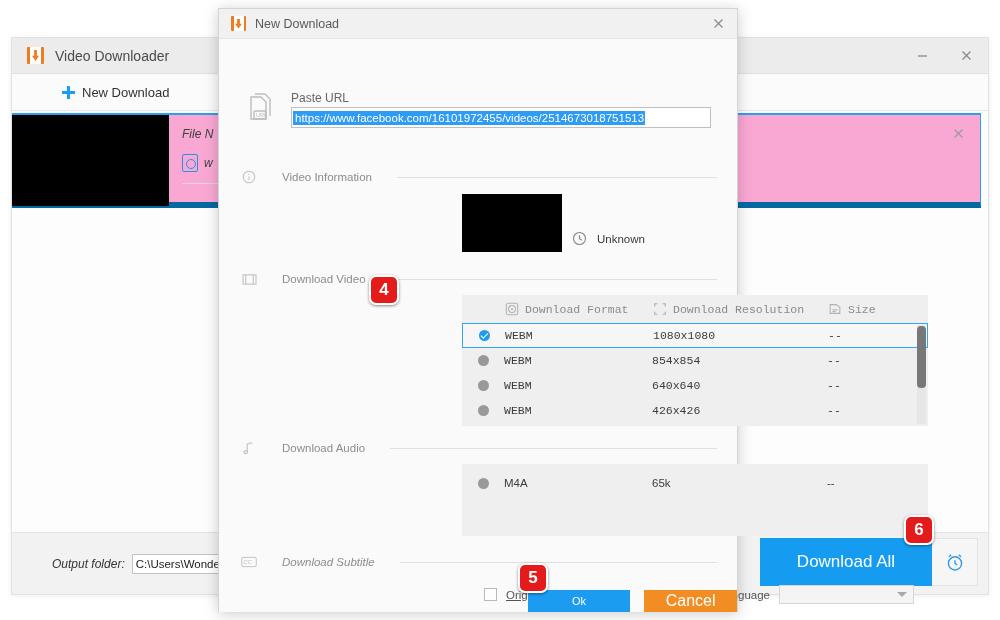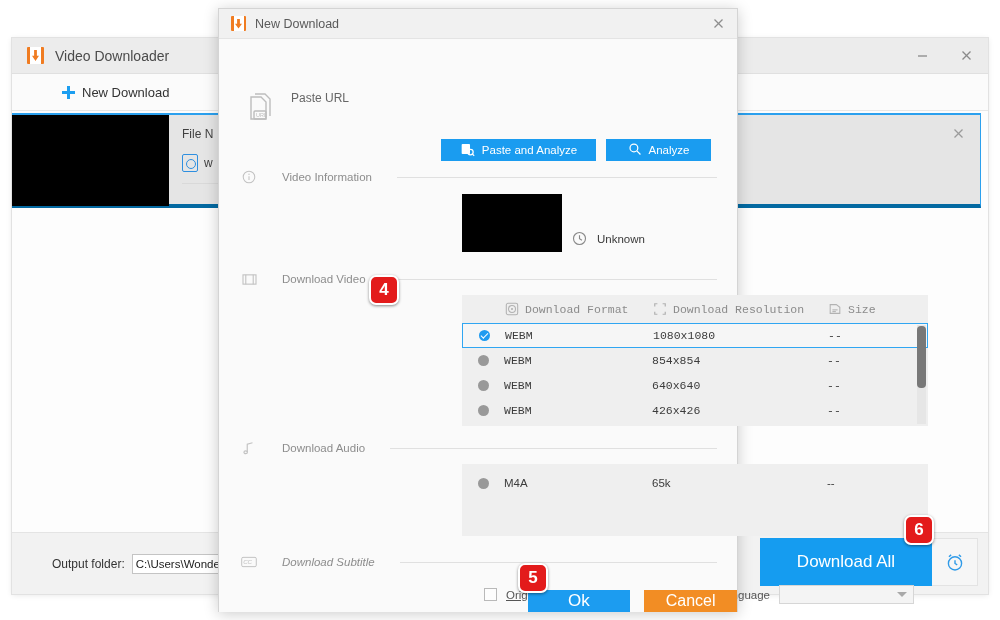--- a/index.html
+++ b/index.html
@@ -89,24 +89,25 @@
     content: ""; position: absolute; background: #1c9ef0;
   }
   .plus-icon::before { left: 0; top: 5px; width: 13px; height: 3px; }
   .plus-icon::after  { left: 5px; top: 0; width: 3px; height: 13px; }
 
   
   .task-card {
     position: absolute;
     left: 0px; top: 75px;
     width: 969px; height: 95px;
-    background: #e5e5e5;
+    background: #f9a8d4;
     border-top: 2px solid #2ba0ee;
-    border-bottom: 4px solid #0369a1;
+    border-bottom: 6px solid #0369a1;
     border-right: 1px solid #2ba0ee;
+    font-style: italic;
   }
   .task-thumb {
     position: absolute; left: 0; top: 0;
     width: 157px; height: 91px;
     background: #000000;
   }
   .task-info {
     position: absolute; left: 170px; top: 0;
     width: 500px; height: 91px;
     padding-top: 12px;
@@ -149,21 +150,21 @@
 
   .main-bottombar {
     position: absolute; left: 0; bottom: 0;
     width: 100%; height: 62px;
     background: #f2f2f2;
     border-top: 1px solid #e4e4e4;
     display: flex; align-items: center;
   }
   .output-label {
     margin-left: 40px;
-    font-size: 12px; color: #333;
+    font-size: 12px; color: #333; font-style: italic;
   }
   .output-path {
     margin-left: 7px;
     width: 160px; height: 20px;
     background: #ffffff;
     border: 1px solid #c4c4c4;
     font-size: 11.5px;
     color: #222;
     padding: 0 3px;
     line-height: 18px;
@@ -425,21 +426,21 @@
 
   
   .dlg-footer {
     position: absolute; left: 0; bottom: 0;
     width: 100%; height: 22px;
     display: flex;
   }
   .footer-spacer { width: 316px; }
   .ok-btn {
     width: 105px; background: #1c9cf0;
-    color: #fff; font-size: 17px;
+    color: #fff; font-size: 11px;
     display: flex; align-items: center; justify-content: center;
   }
   .cancel-btn {
     width: 95px; background: #f28d24;
     color: #fff; font-size: 16px;
     display: flex; align-items: center; justify-content: center;
     margin-left: 14px;
   }
 
   
@@ -543,42 +544,24 @@
 
       <div class="paste-icon">
         <svg width="30" height="34" viewBox="0 0 30 34" fill="none" stroke="currentColor" stroke-width="1.4">
           <path d="M4 6 h10 l5 5 v17 h-15 z"></path>
           <path d="M8 3 h10 l5 5 v17"></path>
           <rect x="7" y="20" width="12" height="8" rx="1"></rect>
           <text x="9" y="26.4" font-size="5.5" fill="currentColor" stroke="none" font-family="Liberation Sans">URL</text>
         </svg>
       </div>
       <div class="paste-url-label">Paste URL</div>
-
-      <div class="btn-row">
-        <div class="blue-btn wide">
-          <span>
-            <svg width="15" height="15" viewBox="0 0 18 18" fill="none" stroke="#ffffff" stroke-width="1.5">
-              <rect x="2" y="2.5" width="10" height="12" rx="1" fill="#ffffff" stroke="none"></rect>
-              <circle cx="12.5" cy="12" r="3.3"></circle>
-              <line x1="15" y1="14.5" x2="17" y2="16.5"></line>
-            </svg>
-          </span>
-          <span>Paste and Analyze</span>
-        </div>
-        <div class="blue-btn narrow">
-          <span>
-            <svg width="14" height="14" viewBox="0 0 18 18" fill="none" stroke="#ffffff" stroke-width="1.6">
-              <circle cx="7.6" cy="7.6" r="5"></circle>
-              <line x1="11.4" y1="11.4" x2="16" y2="16"></line>
-            </svg>
-          </span>
-          <span>Analyze</span>
-        </div>
-      </div>
+      <div class="url-input" title="Paste URL here">
+        <span class="url-text">https://www.facebook.com/16101972455/videos/2514673018751513</span>
+      </div>
+
 
       <div class="section" style="top:130px;">
         <span class="sec-icon">
           <svg width="14" height="14" viewBox="0 0 16 16" fill="none" stroke="currentColor" stroke-width="1.2">
             <circle cx="8" cy="8" r="6.6"></circle>
               <line x1="8" y1="7" x2="8" y2="11.4"></line>
               <circle cx="8" cy="4.8" r="0.8" fill="currentColor" stroke="none"></circle>
           </svg>
         </span>
         <span class="sec-label">Video Information</span>

